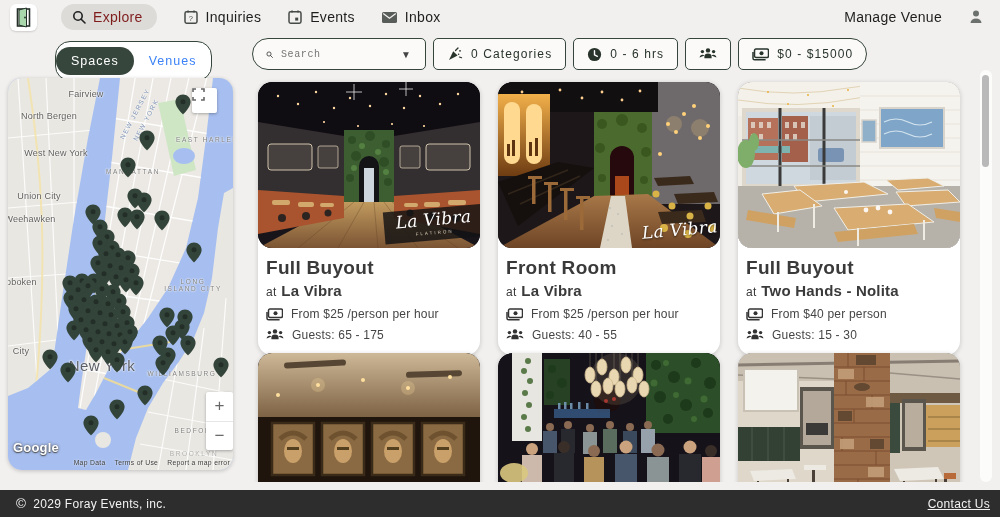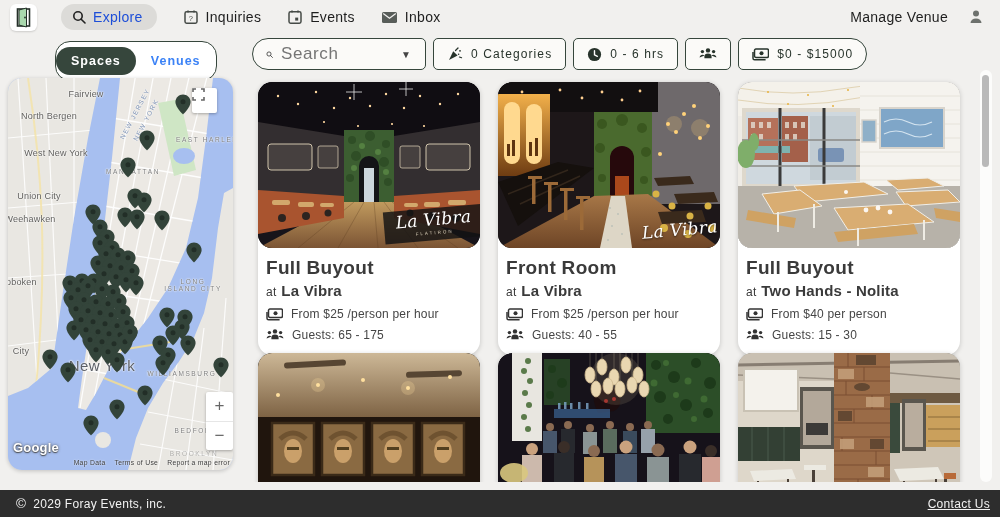--- a/index.html
+++ b/index.html
@@ -5,34 +5,34 @@
   * { margin:0; padding:0; box-sizing:border-box; }
   html,body { background:#e7e6e4; }
   body { font-family:"Liberation Sans","DejaVu Sans",sans-serif; }
   .screen { position:relative; width:1000px; height:517px; background:#f1f0ee; overflow:hidden; letter-spacing:.3px; }
 
   
   .topnav { position:absolute; left:0; top:0; width:1000px; height:34px; display:flex; align-items:center; padding-left:10px; }
   .logo { width:27px; height:27px; background:#fff; border-radius:6px; box-shadow:0 1px 2px rgba(0,0,0,.15); display:flex; align-items:center; justify-content:center; cursor:pointer; }
   .nav-item { display:flex; align-items:center; gap:7px; margin-left:26px; font-size:14px; color:#1e1e1e; cursor:pointer; }
   .nav-item svg { display:block; }
-  .nav-pill { background:#dcdbd8; border-radius:15px; padding:5px 14px 5px 11px; margin-left:24px; display:flex; align-items:center; gap:7px; font-size:14px; color:#1d4ed8; cursor:pointer; }
-  .nav-right { margin-left:auto; display:flex; align-items:flex-start; gap:20px; padding-right:16px; }
+  .nav-pill { background:#dcdbd8; border-radius:15px; padding:5px 14px 5px 11px; margin-left:24px; display:flex; align-items:center; gap:7px; font-size:14px; color:#7f1d1d; cursor:pointer; }
+  .nav-right { margin-left:auto; display:flex; align-items:flex-start; gap:26px; padding-right:16px; }
   .manage { font-size:14px; color:#1e1e1e; cursor:pointer; }
 
   
-  .toggle { position:absolute; left:55px; top:41px; height:40px; display:flex; align-items:center; border:1.5px solid #36463c; border-radius:15px; background:#fff; overflow:hidden;font-weight:bold; }
+  .toggle { position:absolute; left:55px; top:41px; height:40px; display:flex; align-items:center; border:1.5px solid #36463c; border-radius:15px; background:#fff; overflow:hidden; }
   .toggle .seg { font-size:12.5px; letter-spacing:1px; padding:0 15px; height:28px; display:flex; align-items:center; cursor:pointer; color:#3b82f6; }
   .toggle .seg.active { background:#36463c; color:#fff; border-radius:15px; }
 
   .filters { position:absolute; left:252px; top:38px; display:flex; gap:7px; }
   .fbtn { height:32px; border:1.5px solid #36463c; background:#fbfaf8; display:flex; align-items:center; gap:8px; padding:0 13px; font-size:12px; letter-spacing:1.1px; color:#27332b; border-radius:5px; cursor:pointer; white-space:nowrap; }
   .fbtn.first { border-radius:16px 5px 5px 16px; width:174px; }
   .fbtn.last { border-radius:5px 16px 16px 5px; }
-  .fbtn input { border:0; outline:0; background:transparent; width:112px; font-size:17px; letter-spacing:.6px; color:#333; font-family:Liberation Sans, sans-serif; }
+  .fbtn input { border:0; outline:0; background:transparent; width:112px; font-size:10px; letter-spacing:.6px; color:#333; font-family:Liberation Mono, monospace; }
   .caret { margin-left:auto; font-size:10px; color:#444; }
 
   
   .map { position:absolute; left:8px; top:78px; width:225px; height:392px; border-radius:14px; overflow:hidden; background:#e9e7e2; box-shadow:0 1px 4px rgba(0,0,0,.2); }
   .map svg { position:absolute; left:0; top:0; }
   .map-labels { position:absolute; inset:0; z-index:2; pointer-events:none; }
   .map-pins { z-index:3; }
   .mlabel { position:absolute; color:#61605e; font-size:9px; letter-spacing:.2px; text-align:center; text-shadow:0 0 2px #fff,0 0 2px #fff; line-height:1.15; }
   .mlabel.big { font-size:15px; color:#5b5f66; letter-spacing:.4px; }
   .mlabel.dist { font-size:6.5px; color:#808080; letter-spacing:1.6px; }

